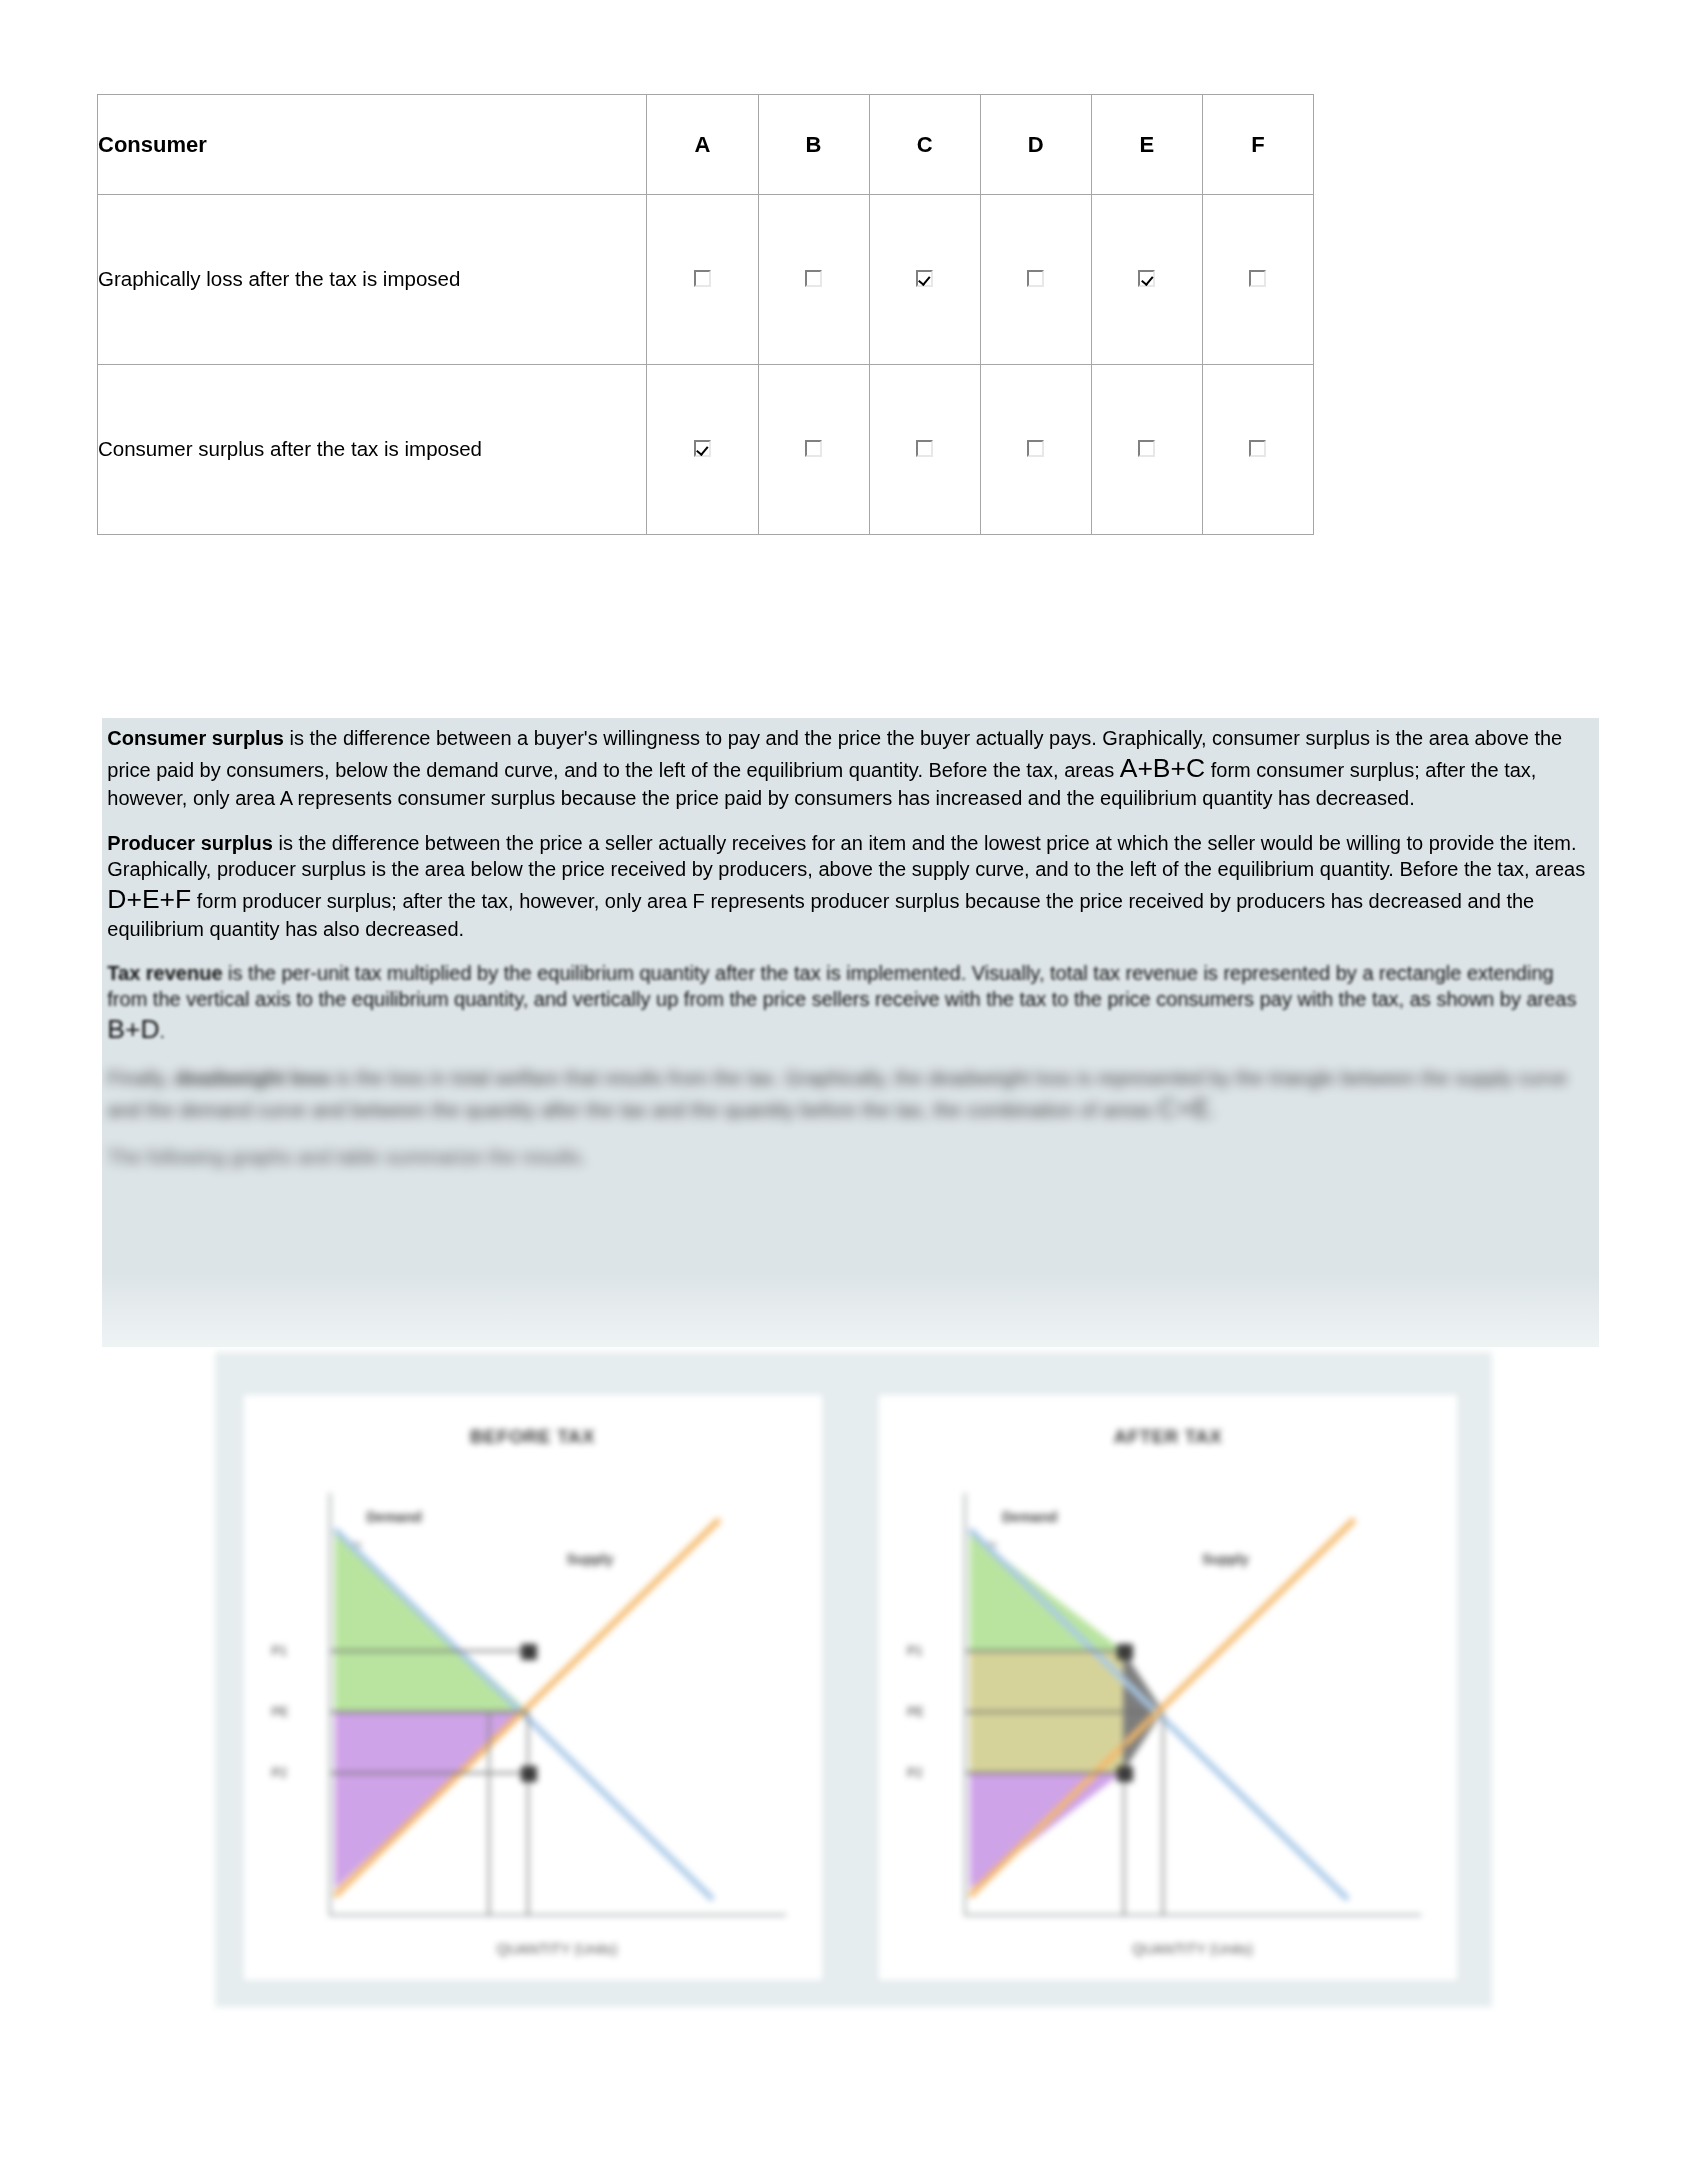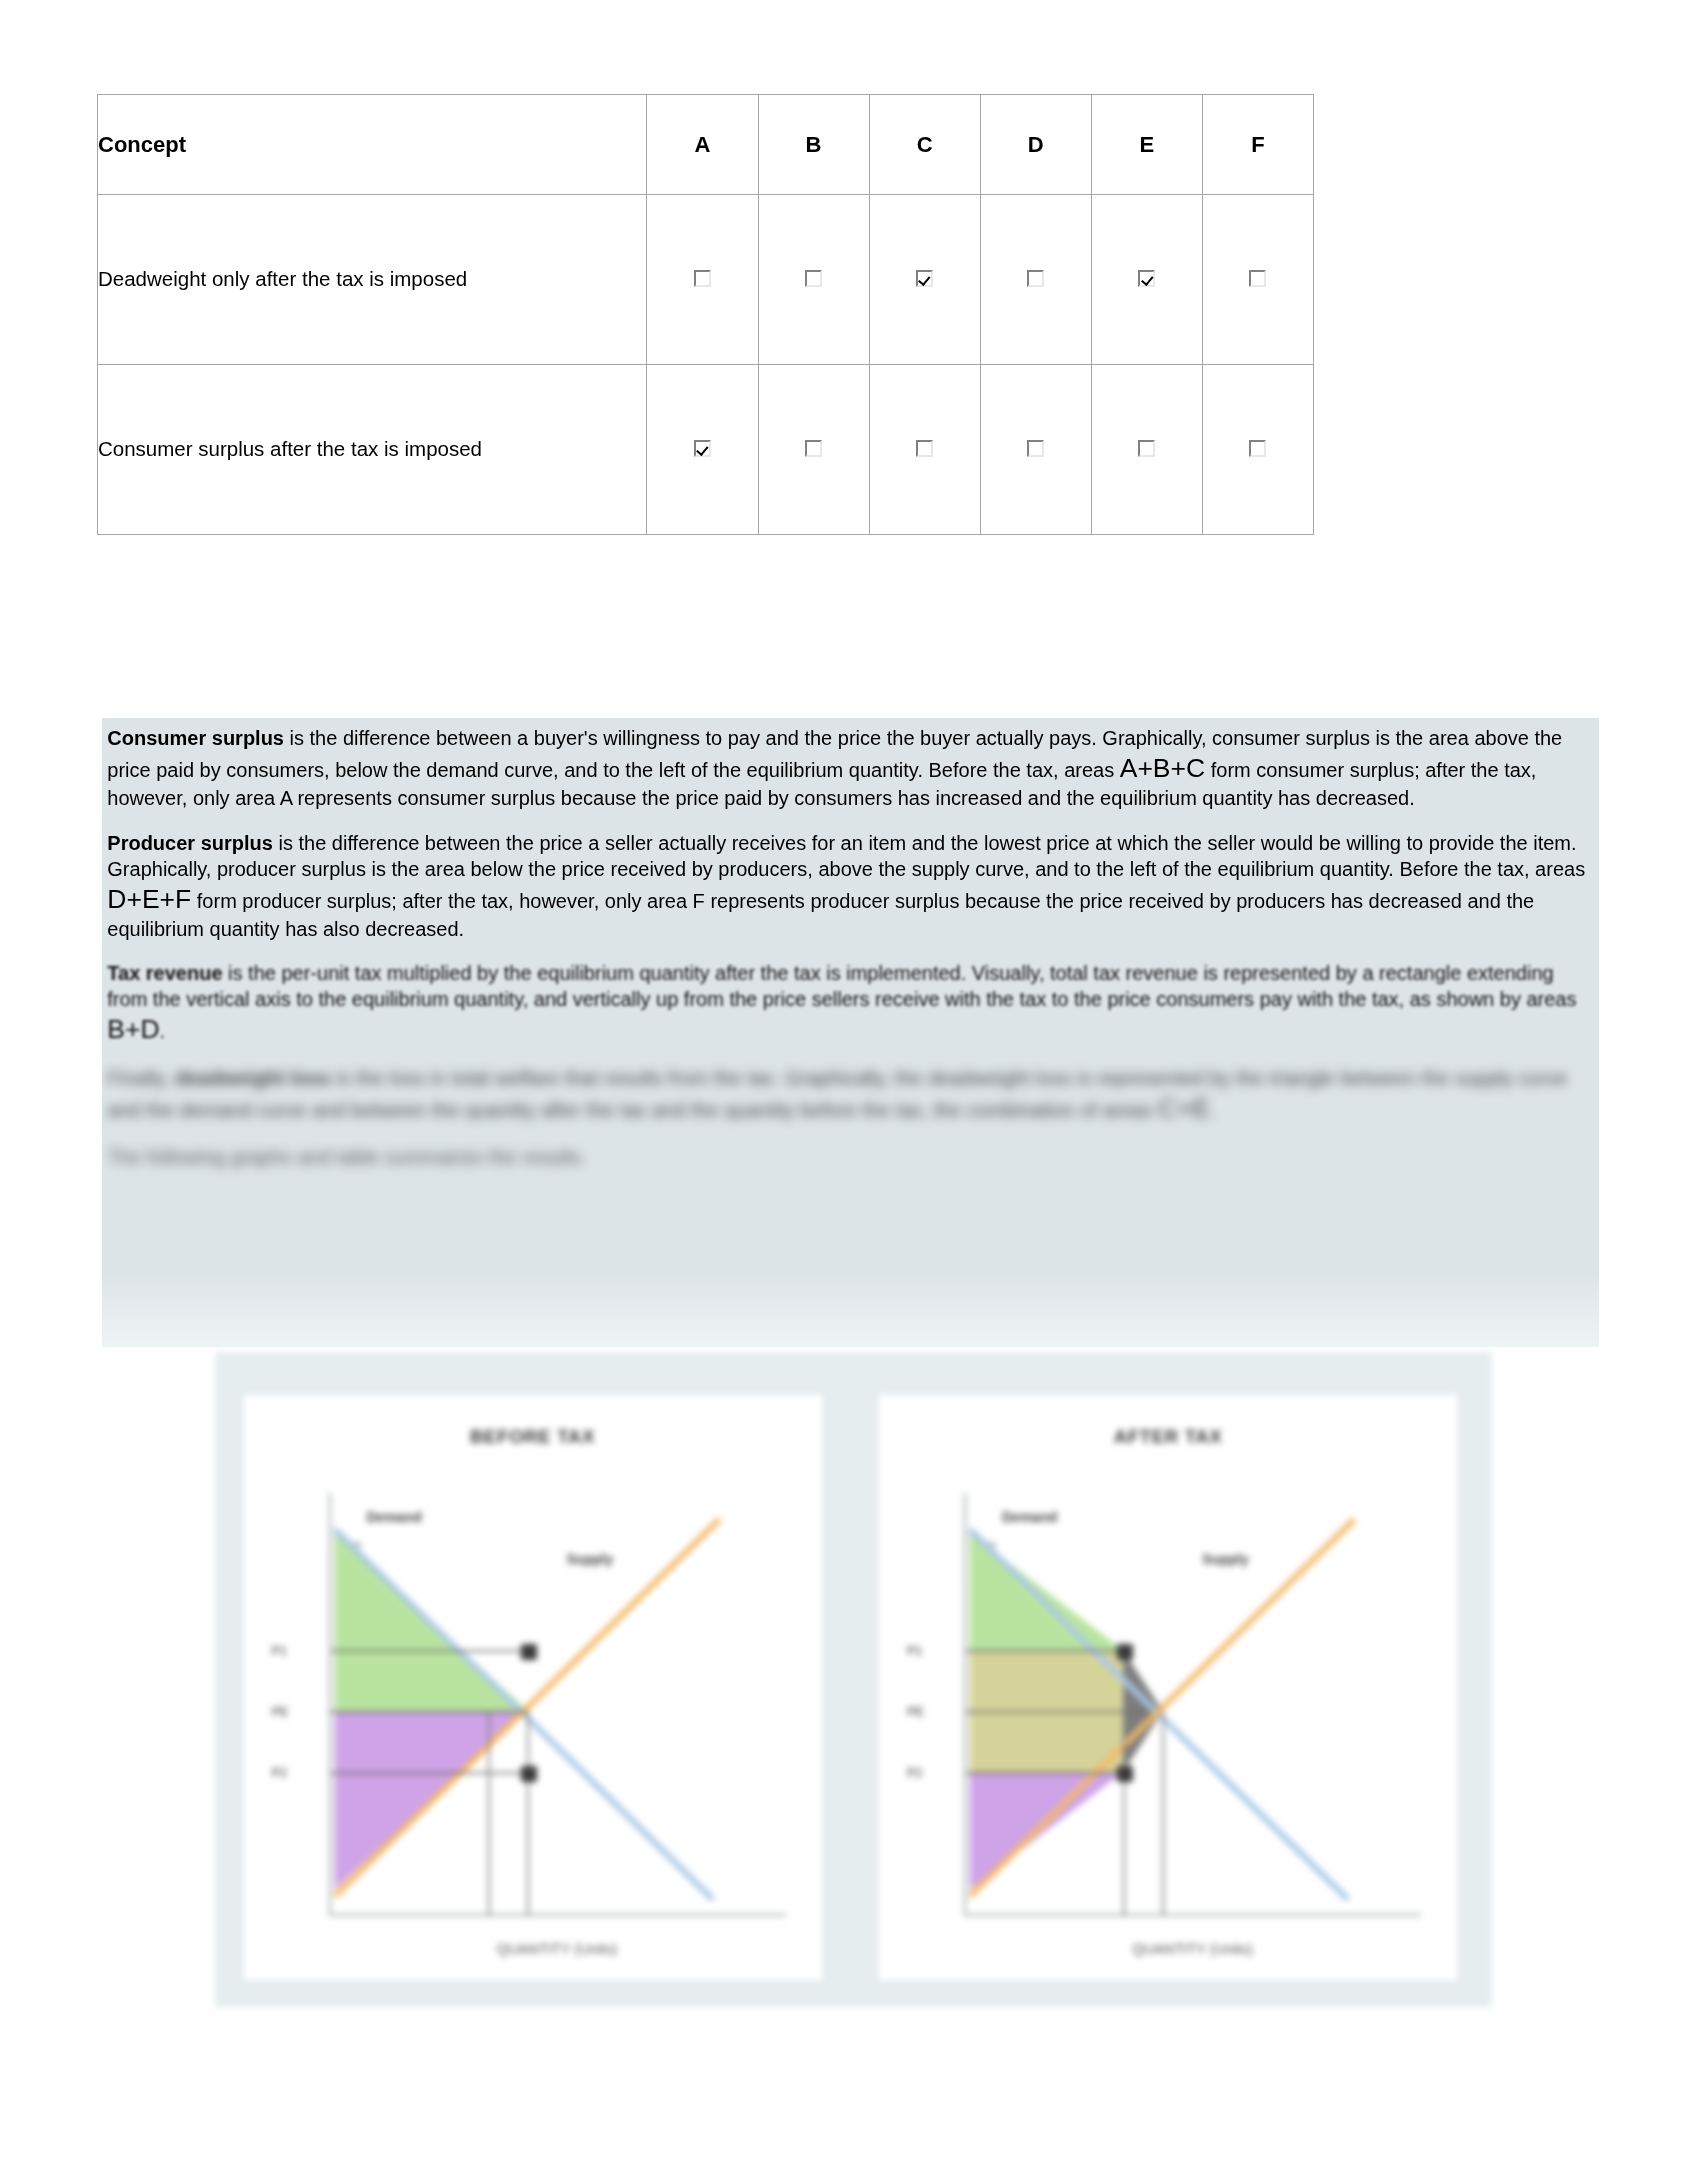--- a/index.html
+++ b/index.html
@@ -242,32 +242,32 @@
     <col class="col-concept">
       <col class="col-opt">
       <col class="col-opt">
       <col class="col-opt">
     <col class="col-opt">
       <col class="col-opt">
       <col class="col-opt">
   </colgroup>
   <thead>
     <tr class="hdr-row">
-      <th class="hdr-concept">Concept</th>
+      <th class="hdr-concept">Consumer</th>
       <th class="hdr-opt">A</th>
       <th class="hdr-opt">B</th>
       <th class="hdr-opt">C</th>
       <th class="hdr-opt">D</th>
       <th class="hdr-opt">E</th>
       <th class="hdr-opt">F</th>
     </tr>
   </thead>
   <tbody id="table-body">
       <tr class="data-row">
-        <td class="concept-cell"><span>Deadweight only </span><b>after</b><span> the tax is imposed</span></td>
+        <td class="concept-cell"><span>Graphically loss </span><b>after</b><span> the tax is imposed</span></td>
         <td class="opt-cell"><span class="cbx"></span></td>
         <td class="opt-cell"><span class="cbx"></span></td>
         <td class="opt-cell"><span class="cbx checked"></span></td>
         <td class="opt-cell"><span class="cbx"></span></td>
         <td class="opt-cell"><span class="cbx checked"></span></td>
         <td class="opt-cell"><span class="cbx"></span></td>
       </tr>
       <tr class="data-row">
         <td class="concept-cell"><span>Consumer surplus  </span><b>after</b><span>  the tax is imposed</span></td>
         <td class="opt-cell"><span class="cbx checked"></span></td>

